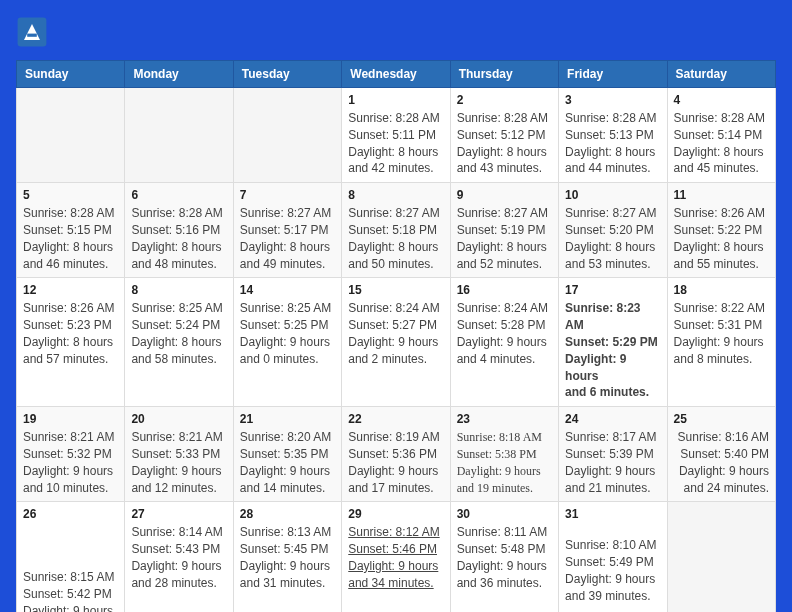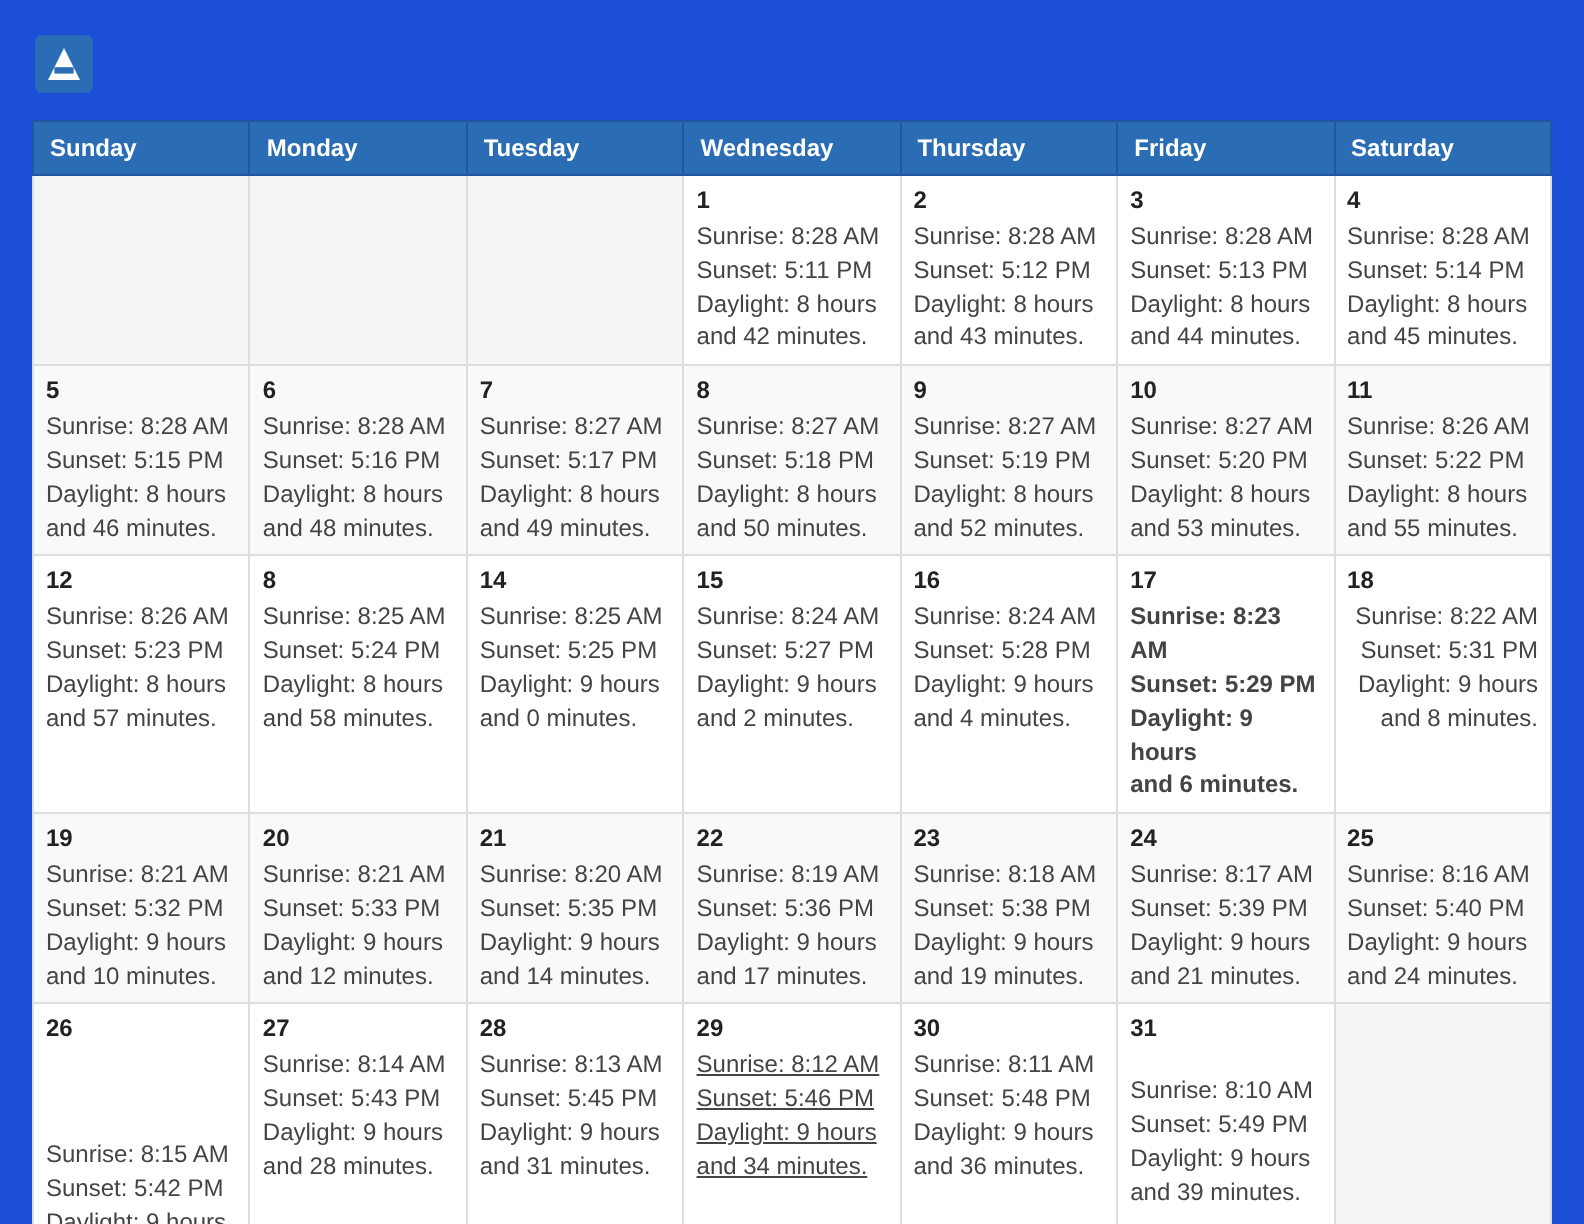--- a/index.html
+++ b/index.html
@@ -256,21 +256,21 @@
           </td>
           <td>
             <div class="day-number">17</div>
             <div class="day-info" style="white-space: pre-line; font-weight: bold;">Sunrise: 8:23 AM
 Sunset: 5:29 PM
 Daylight: 9 hours
 and 6 minutes.</div>
           </td>
           <td>
             <div class="day-number">18</div>
-            <div class="day-info" style="white-space: pre-line; text-align: right;">Sunrise: 8:22 AM
+            <div class="day-info" style="white-space: pre-line;">Sunrise: 8:22 AM
 Sunset: 5:31 PM
 Daylight: 9 hours
 and 8 minutes.</div>
           </td>
         </tr>
         <tr>
           <td>
             <div class="day-number">19</div>
             <div class="day-info" style="white-space: pre-line;">Sunrise: 8:21 AM
 Sunset: 5:32 PM
@@ -293,35 +293,35 @@
           </td>
           <td>
             <div class="day-number">22</div>
             <div class="day-info" style="white-space: pre-line;">Sunrise: 8:19 AM
 Sunset: 5:36 PM
 Daylight: 9 hours
 and 17 minutes.</div>
           </td>
           <td>
             <div class="day-number">23</div>
-            <div class="day-info" style="white-space: pre-line;">Sunrise: 8:18 AM
+            <div class="day-info" style="white-space: pre-line; font-family: Liberation Serif, serif;">Sunrise: 8:18 AM
 Sunset: 5:38 PM
 Daylight: 9 hours
 and 19 minutes.</div>
           </td>
           <td>
             <div class="day-number">24</div>
             <div class="day-info" style="white-space: pre-line;">Sunrise: 8:17 AM
 Sunset: 5:39 PM
 Daylight: 9 hours
 and 21 minutes.</div>
           </td>
           <td>
             <div class="day-number">25</div>
-            <div class="day-info" style="white-space: pre-line;">Sunrise: 8:16 AM
+            <div class="day-info" style="white-space: pre-line; text-align: right;">Sunrise: 8:16 AM
 Sunset: 5:40 PM
 Daylight: 9 hours
 and 24 minutes.</div>
           </td>
         </tr>
         <tr>
           <td>
             <div class="day-number">26</div>
             <div class="day-info" style="white-space: pre-line; margin-top: 48px;">Sunrise: 8:15 AM
 Sunset: 5:42 PM

